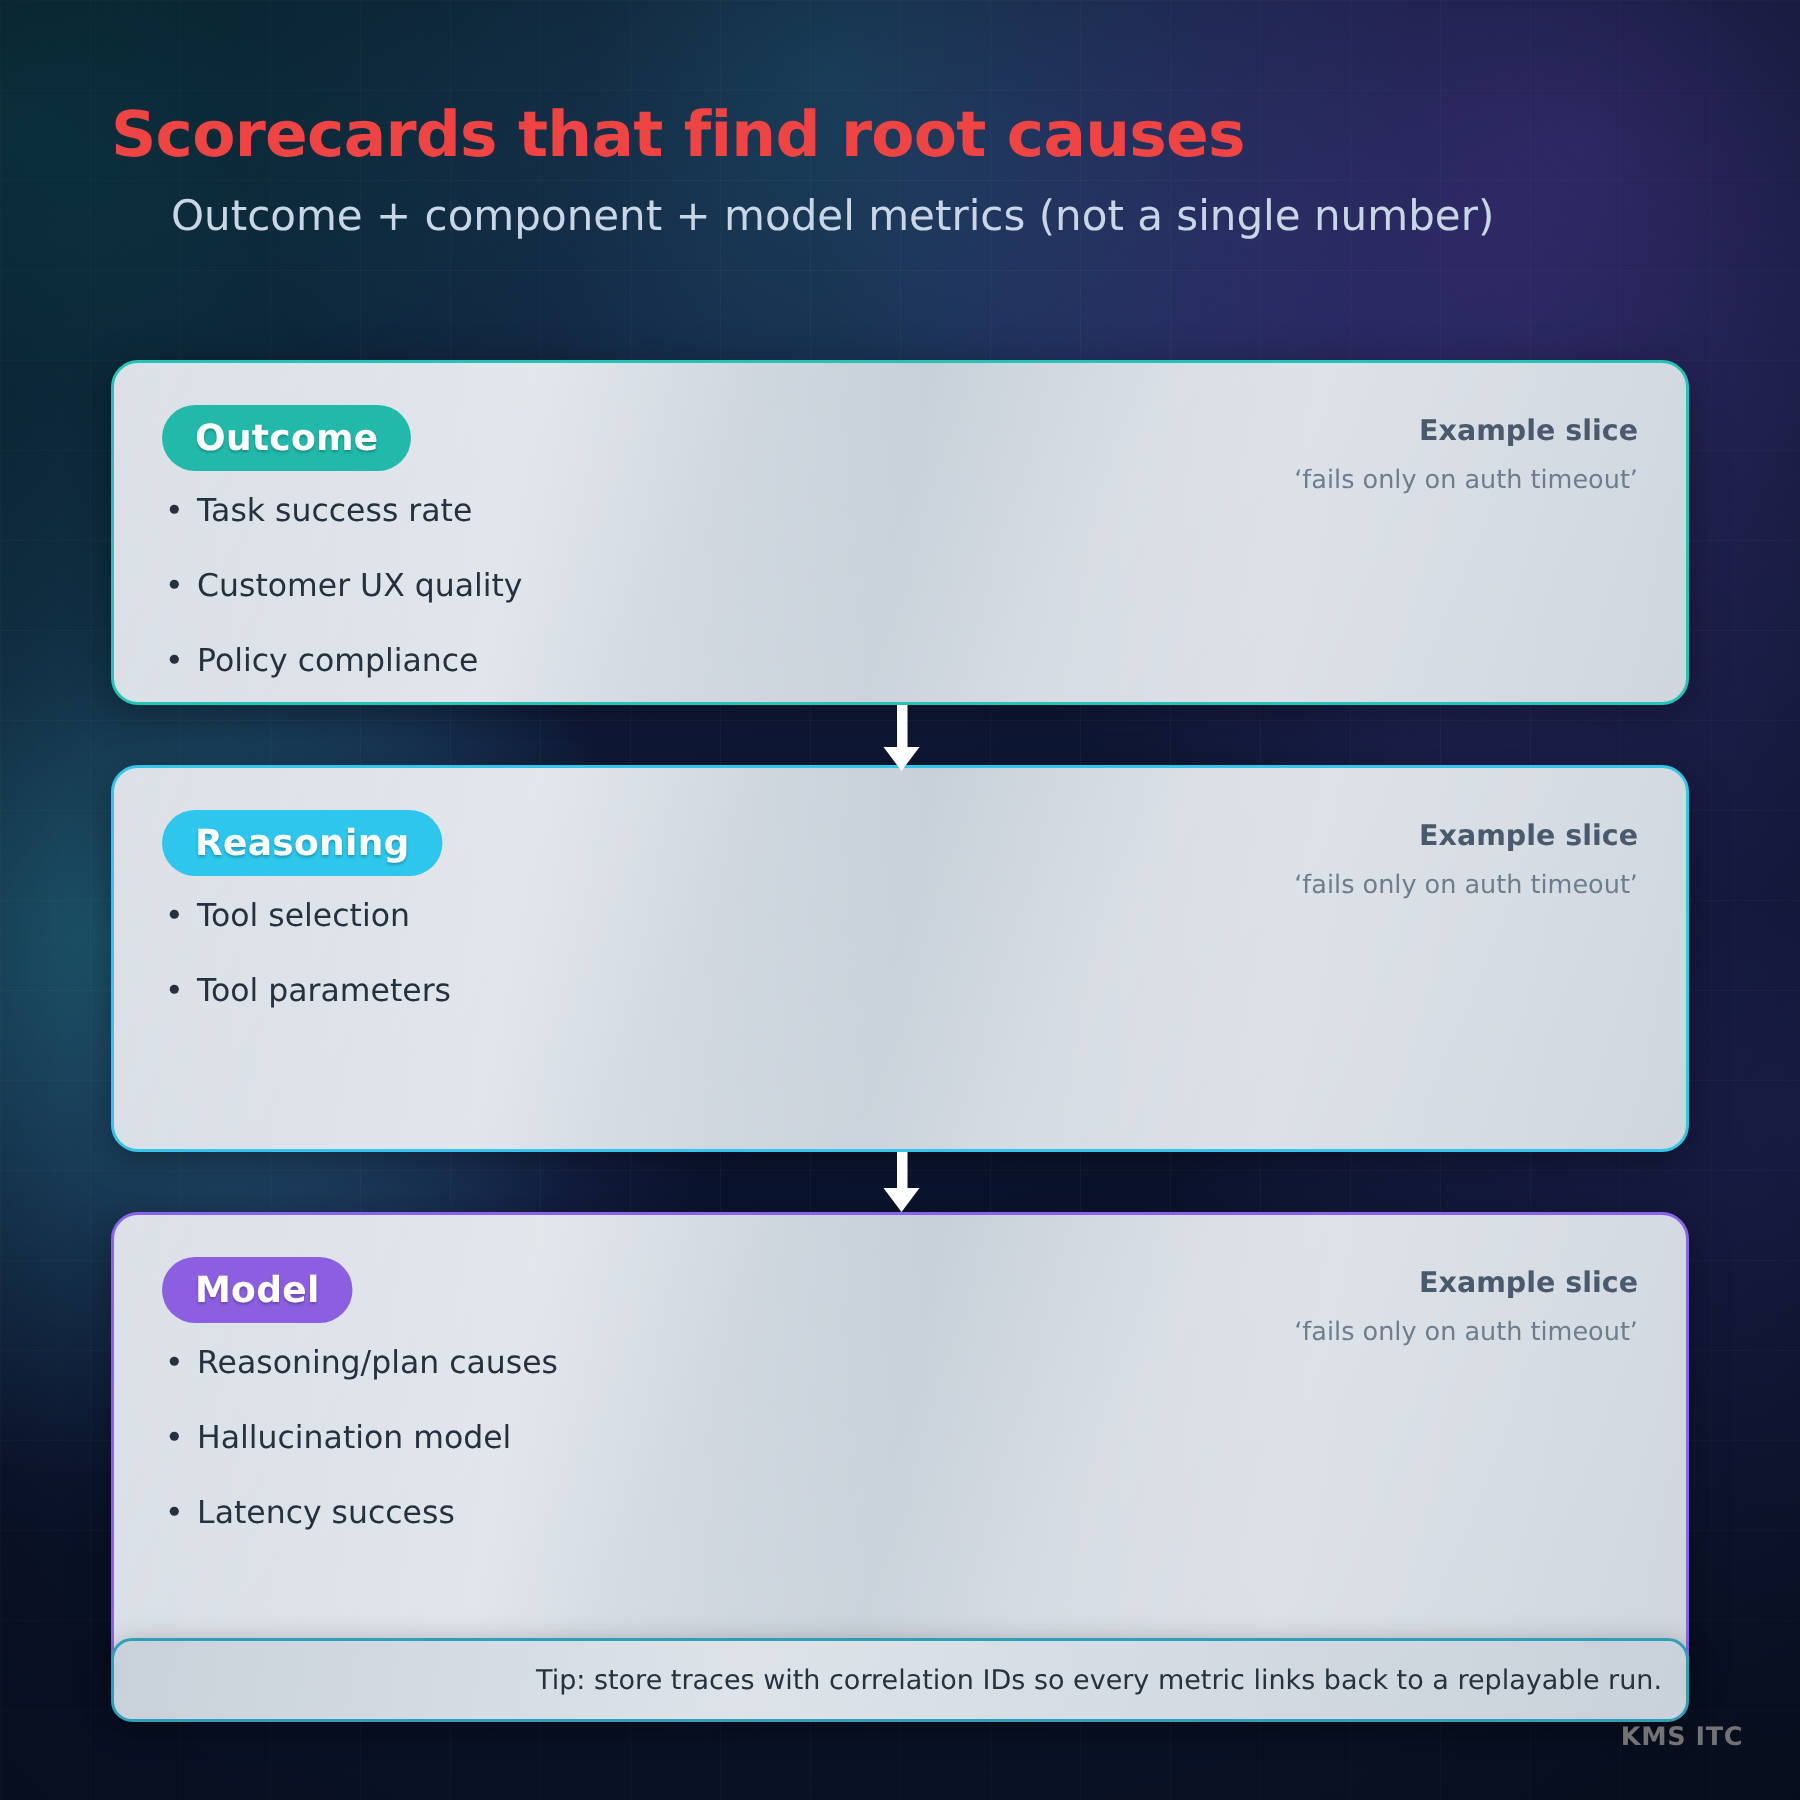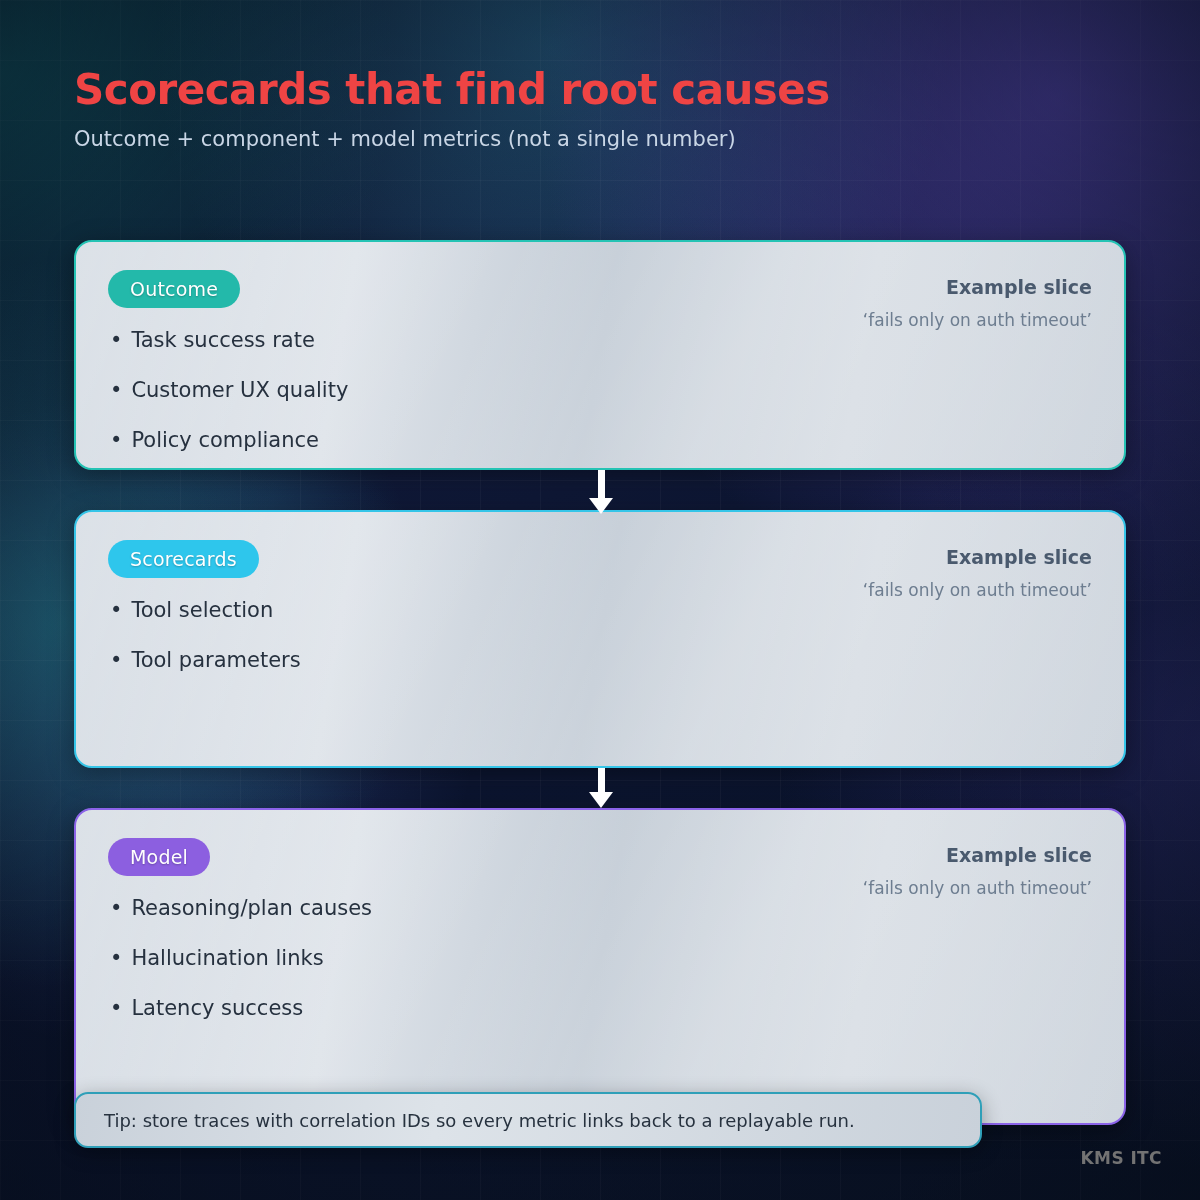--- a/index.html
+++ b/index.html
@@ -59,23 +59,24 @@
   }
   #title {
     font-size: 42px;
     font-weight: bold;
     color: #ef4444;
     letter-spacing: -0.5px;
     line-height: 1.12;
   }
   #subtitle {
     margin-top: 14px;
-    font-size: 21px;
+    font-size: 28px;
     color: #c9d6e6;
     font-weight: 400;
+    margin-left: 40px;
   }
 
   
   .card {
     position: absolute;
     left: 74px;
     width: 1052px;
     border-radius: 18px;
     background: linear-gradient(100deg, #cdd5de 0%, #dfe4ea 26%, #c3ccd6 50%, #d6dce3 74%, #cfd6de 100%);
     box-shadow: 0 6px 26px rgba(0,0,0,0.35);
@@ -91,22 +92,22 @@
   #card-outcome    { top: 240px; height: 230px; border: 2px solid #25c3b4; }
   #card-components { top: 510px; height: 258px; border: 2px solid #35c5e8; }
   #card-model      { top: 808px; height: 317px; border: 2px solid #8b63e8; }
 
   .badge {
     position: absolute;
     left: 32px;
     top: 28px;
     padding: 8px 22px;
     border-radius: 999px;
-    font-size: 19px;
-    font-weight: normal;
+    font-size: 24px;
+    font-weight: bold;
     color: #ffffff;
     letter-spacing: 0.2px;
     text-shadow: 0 1px 2px rgba(0,0,0,0.25);
     z-index: 3;
   }
   #badge-outcome    { background: #23b9aa; }
   #badge-components { background: #2ec6ec; }
   #badge-model      { background: #8c5fe0; }
 
   .bullets {
@@ -168,29 +169,30 @@
   #arrow-1 { top: 470px; }
   #arrow-1 .stem { height: 28px; }
   #arrow-2 { top: 768px; }
   #arrow-2 .stem { height: 24px; }
 
   
   #tip {
     position: absolute;
     left: 74px;
     top: 1092px;
-    width: 908px;
+    width: 1052px;
     height: 56px;
     border-radius: 14px;
     border: 2px solid #2f9fb8;
     background: linear-gradient(100deg, #c9d1da 0%, #dde3e9 40%, #c9d1da 100%);
     display: flex;
     align-items: center;
-    padding: 0 28px;
+    padding: 0 16px;
     box-shadow: 0 5px 20px rgba(0,0,0,0.32);
+    justify-content: flex-end;
   }
   #tip-text {
     font-size: 18px;
     color: #27323f;
   }
 
   #watermark {
     position: absolute;
     right: 38px;
     top: 1148px;
@@ -234,21 +236,21 @@
     </div>
   </div>
 
   <div class="arrow" id="arrow-1">
     <div class="stem"></div>
     <div class="head"></div>
   </div>
 
   <div class="card" id="card-components">
     <div class="sheen"></div>
-    <div class="badge" id="badge-components">Scorecards</div>
+    <div class="badge" id="badge-components">Reasoning</div>
     <div class="slice">
       <div class="slice-label">Example slice</div>
       <div class="slice-value">‘fails only on auth timeout’</div>
     </div>
     <div class="bullets" id="bullets-components">
       <div class="bullet">
         <span class="dot">•</span><span>Tool selection</span>
       </div>
       <div class="bullet">
         <span class="dot">•</span><span>Tool parameters</span>
@@ -266,21 +268,21 @@
     <div class="badge" id="badge-model">Model</div>
     <div class="slice">
       <div class="slice-label">Example slice</div>
       <div class="slice-value">‘fails only on auth timeout’</div>
     </div>
     <div class="bullets" id="bullets-model">
       <div class="bullet">
         <span class="dot">•</span><span>Reasoning/plan causes</span>
       </div>
       <div class="bullet">
-        <span class="dot">•</span><span>Hallucination links</span>
+        <span class="dot">•</span><span>Hallucination model</span>
       </div>
       <div class="bullet">
         <span class="dot">•</span><span>Latency success</span>
       </div>
     </div>
   </div>
 
   <div id="tip">
     <div id="tip-text">Tip: store traces with correlation IDs so every metric links back to a replayable run.</div>
   </div>

